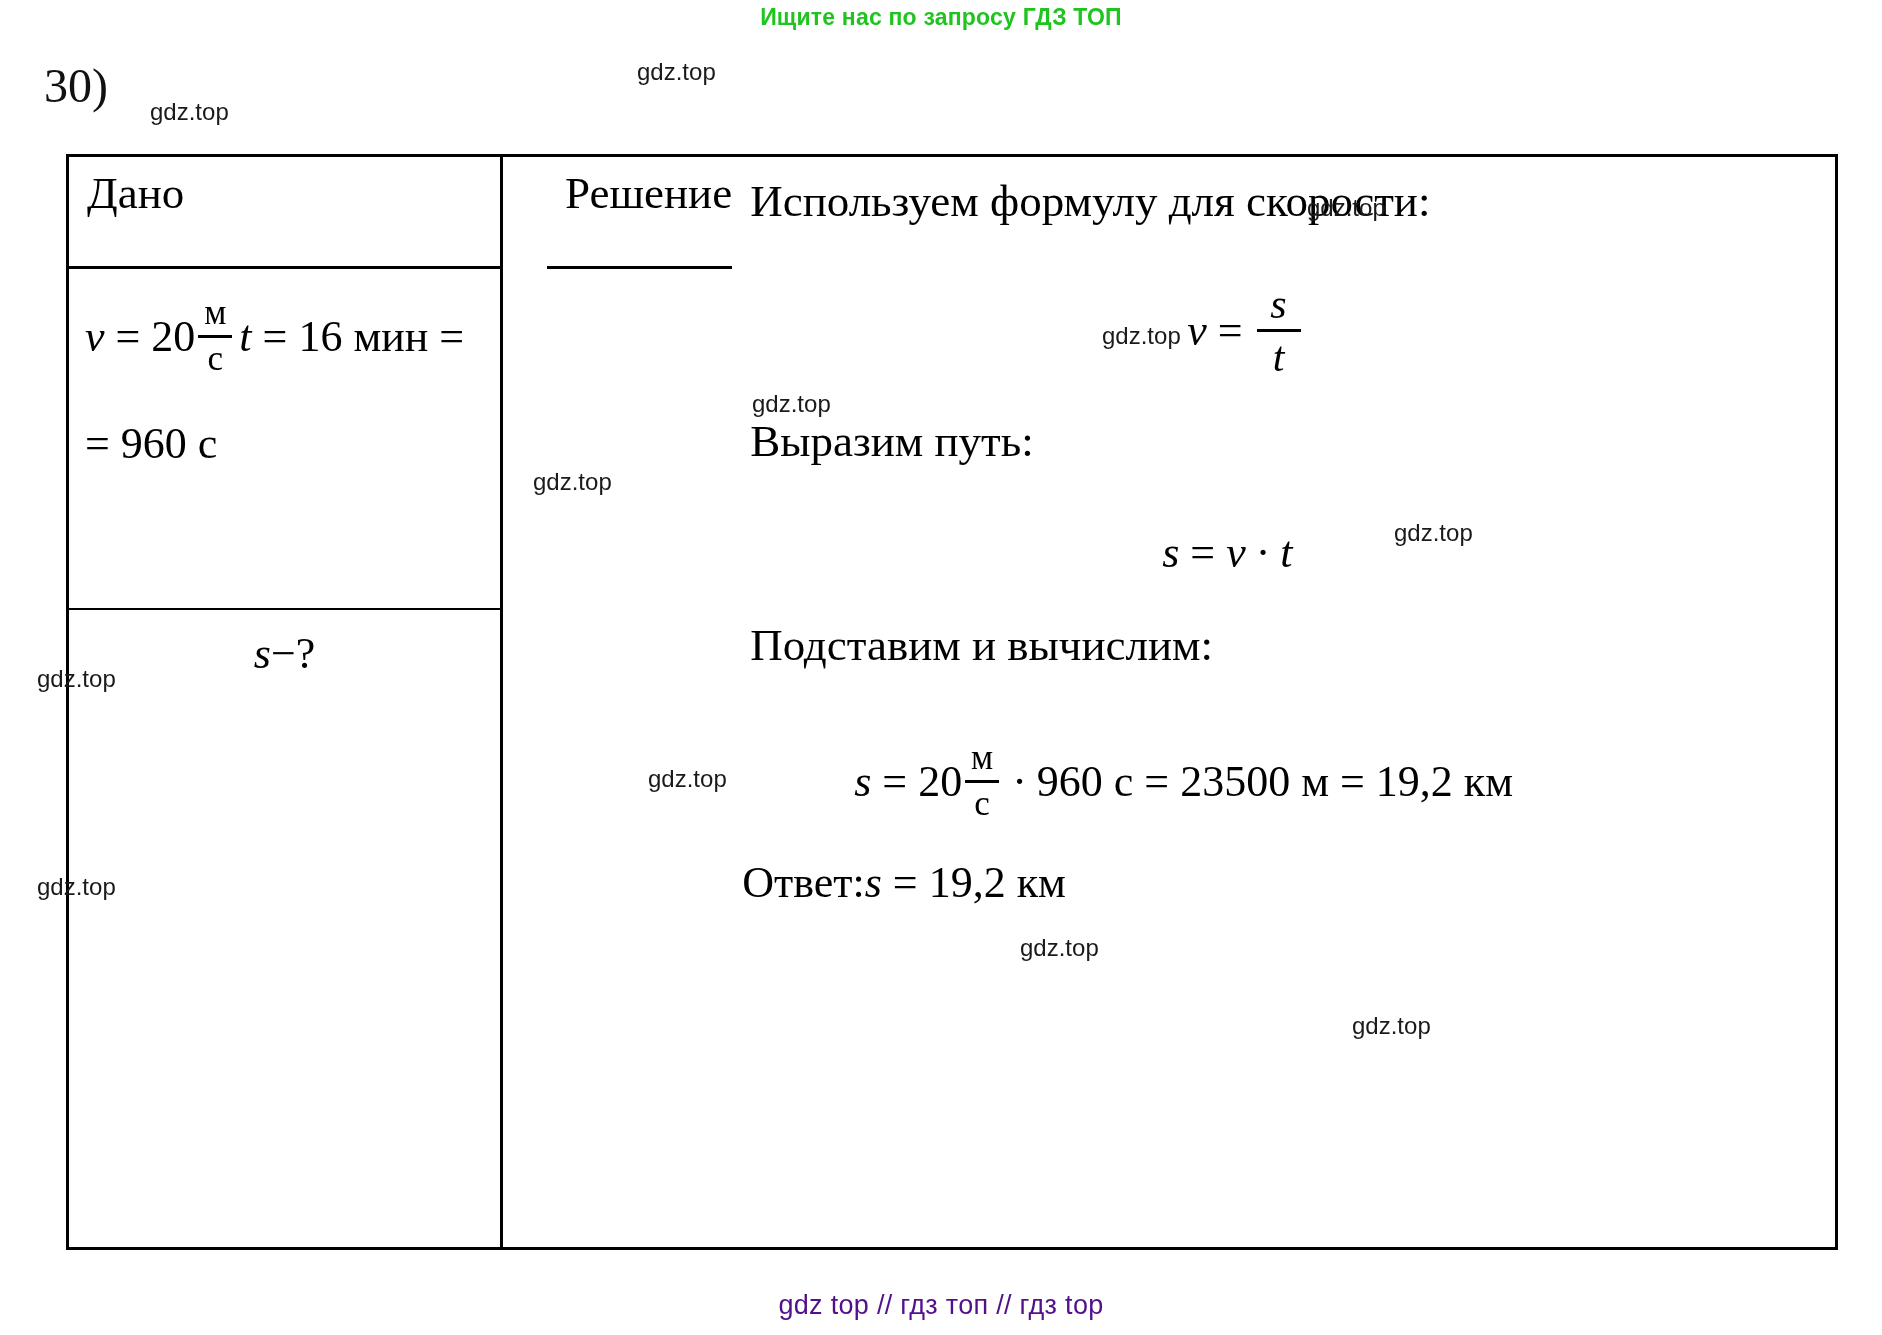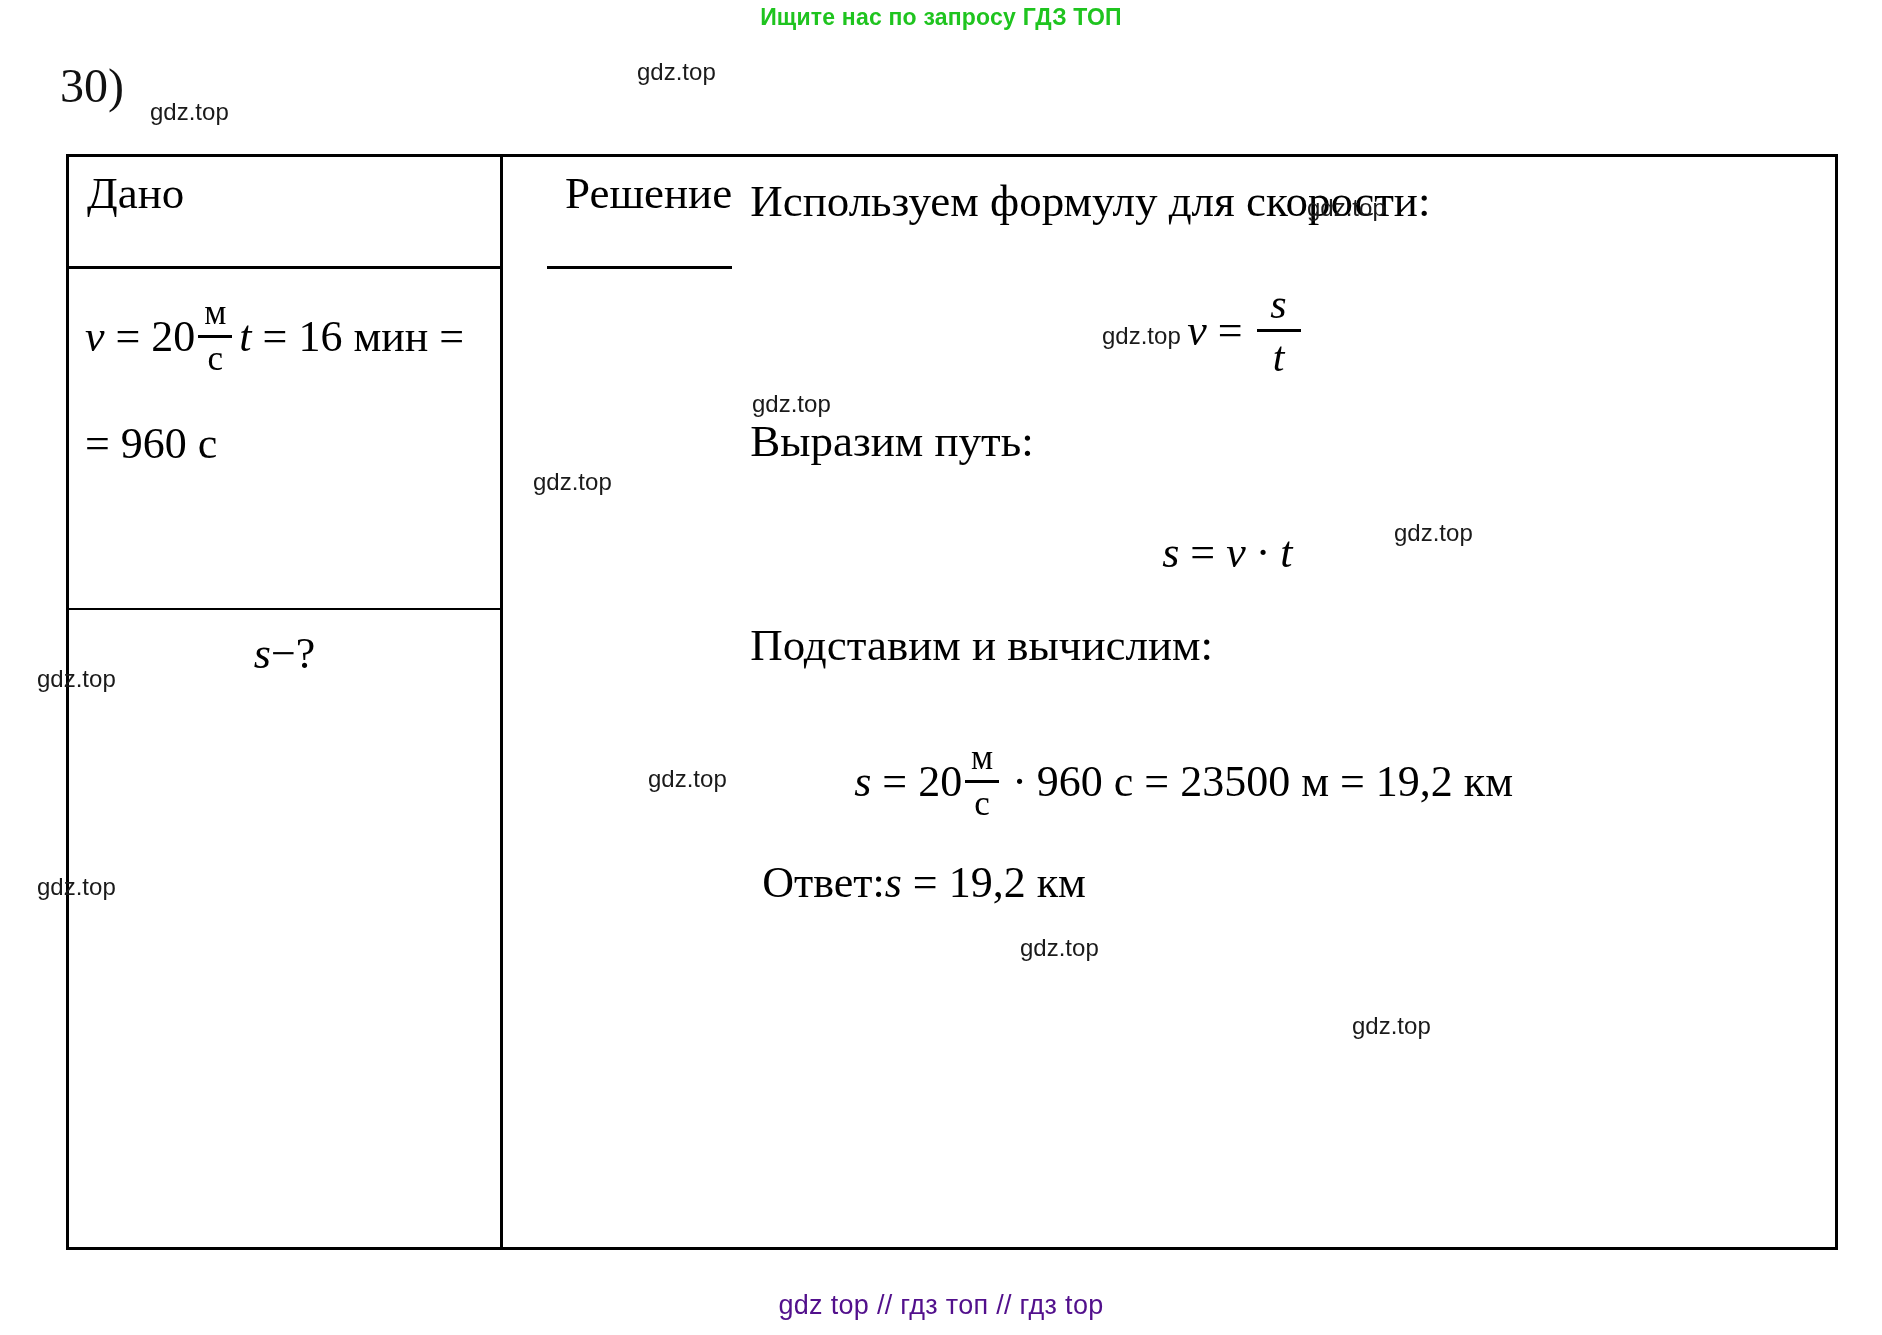--- a/index.html
+++ b/index.html
@@ -29,21 +29,21 @@
     font-family: "Liberation Sans", sans-serif;
     font-size: 23px;
     font-weight: bold;
     color: #1fc41f;
     letter-spacing: 0.2px;
   }
 
   
   .exercise-number {
     position: absolute;
-    left: 60px;
+    left: 44px;
     top: 62px;
     font-family: "Liberation Serif", serif;
     font-size: 48px;
     line-height: 1;
     color: #111;
   }
 
   
   .wm {
     position: absolute;
@@ -313,21 +313,21 @@
         <span class="op">=</span>
         <span>23500</span>
         <span class="sp"></span>
         <span>м</span>
         <span class="op">=</span>
         <span>19,2</span>
         <span class="sp"></span>
         <span>км</span>
       </div>
 
-      <div class="sol-math math" style="left:30px; top:700px;">
+      <div class="sol-math math" style="left:10px; top:700px;">
         <span class="sol-answer-label">Ответ:</span>
         <span class="mi">s</span>
         <span class="op">=</span>
         <span>19,2</span>
         <span class="sp"></span>
         <span>км</span>
       </div>
 
     </div>
 

